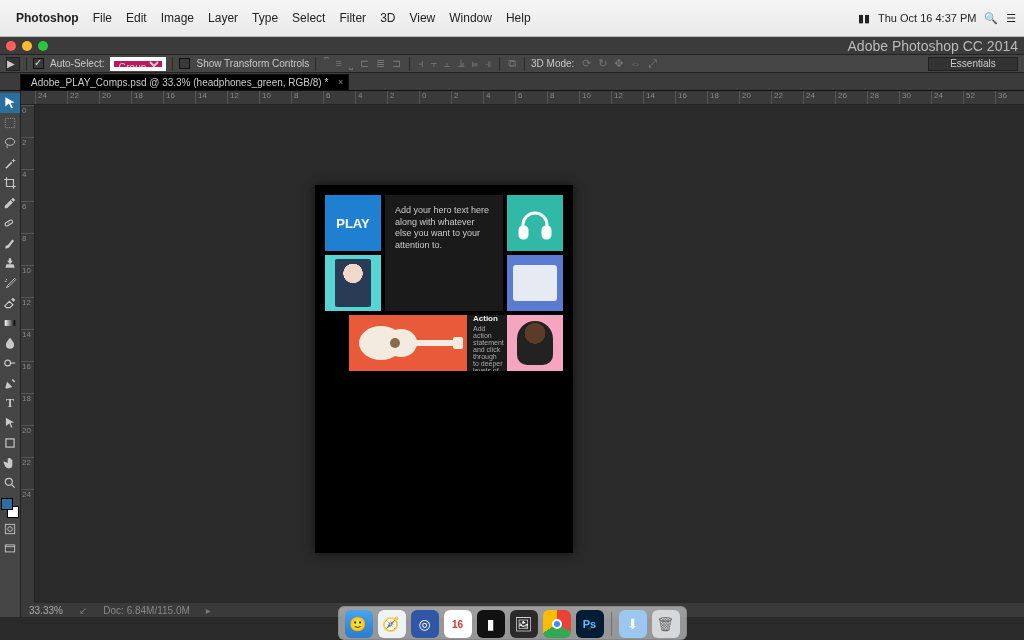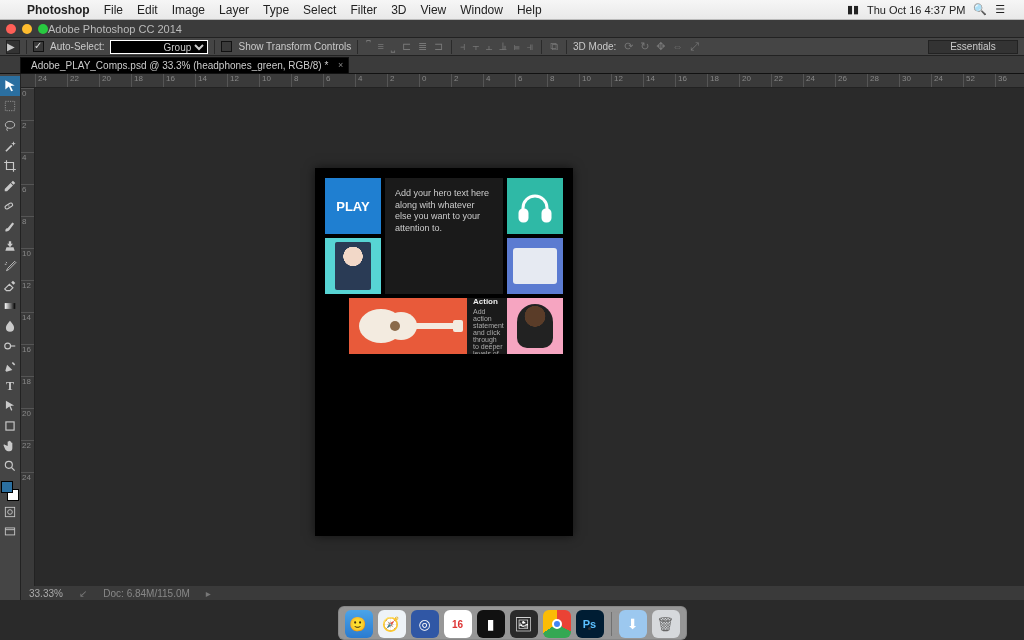--- a/index.html
+++ b/index.html
@@ -1,39 +1,39 @@
 <!DOCTYPE html>
 <html><head>
 <meta charset="utf-8">
 <style>
   * { box-sizing: border-box; margin: 0; padding: 0; font-family: -apple-system, "Helvetica Neue", Arial, sans-serif; }
   body { width: 1024px; height: 640px; overflow: hidden; background: #2a2a2a; font-size: 10px; user-select: none; }
 
   
-  .mac-menubar { height: 20px; background: linear-gradient(#f6f6f6,#e9e9e9); display: flex; align-items: center; padding: 0 19px; font-size: 12px; color: #222; border-bottom: 1px solid #bbb; }
+  .mac-menubar { height: 37px; background: linear-gradient(#f6f6f6,#e9e9e9); display: flex; align-items: center; padding: 0 8px; font-size: 12px; color: #222; border-bottom: 1px solid #bbb; }
   .mac-menubar .apple { font-size: 14px; margin-right: 8px; }
   .mac-menubar .item { margin-right: 14px; }
   .mac-menubar .spacer { flex: 1; }
   .mac-menubar .right-item { margin-left: 8px; font-size: 11px; }
 
   
   .titlebar { height: 18px; background: #3b3b3b; display: flex; align-items: center; padding: 0 6px; border-bottom: 1px solid #222; }
   .traffic { display: flex; gap: 6px; }
   .traffic span { width: 10px; height: 10px; border-radius: 50%; display: inline-block; }
   .traffic .r { background: #ff5f57; }
   .traffic .y { background: #febc2e; }
   .traffic .g { background: #28c940; }
-  .titlebar .title { flex: 1; text-align: left; color: #bbb; font-size: 11px; }
+  .titlebar .title { flex: 1; text-align: right; color: #bbb; font-size: 14px; }
 
   
   .optionsbar { height: 18px; background: #454545; border-bottom: 1px solid #222; display: flex; align-items: center; padding: 0 6px; gap: 6px; color: #c9c9c9; font-size: 10px; }
   .optionsbar .swatch { width: 14px; height: 14px; background: #333; border: 1px solid #222; }
   .optionsbar .chk { width: 11px; height: 11px; border: 1px solid #111; background: #3a3a3a; display: inline-block; position: relative; }
   .optionsbar .chk.on::after { content: "✓"; position: absolute; top: -2px; left: 0px; font-size: 10px; color: #ddd; }
-  .optionsbar select { background: #000000; color: #ccc; border: 1px solid #ffffff; font-size: 10px; height: 14px; padding-left: 48px; }
+  .optionsbar select { background: #be185d; color: #ccc; border: 4px solid #ffffff; font-size: 10px; height: 14px; }
   .optionsbar .sep { width: 1px; height: 14px; background: #2a2a2a; }
   .optionsbar .iconrow span { color: #777; margin: 0 2px; font-size: 11px; }
   .ws-switch { width: 90px; height: 14px; background: #333; border: 1px solid #222; color: #ccc; font-size: 10px; display: flex; align-items: center; justify-content: center; }
 
   
   .tabstrip { height: 18px; background: #3b3b3b; display: flex; align-items: center; padding-left: 20px; border-bottom: 1px solid #111; }
   .doctab { background: #000000; color: #ccc; padding: 2px 20px 2px 10px; font-size: 10px; border: 1px solid #111; border-bottom: none; position: relative; }
   .doctab .x { position: absolute; right: 5px; top: 2px; color: #888; font-size: 9px; }
 
   

